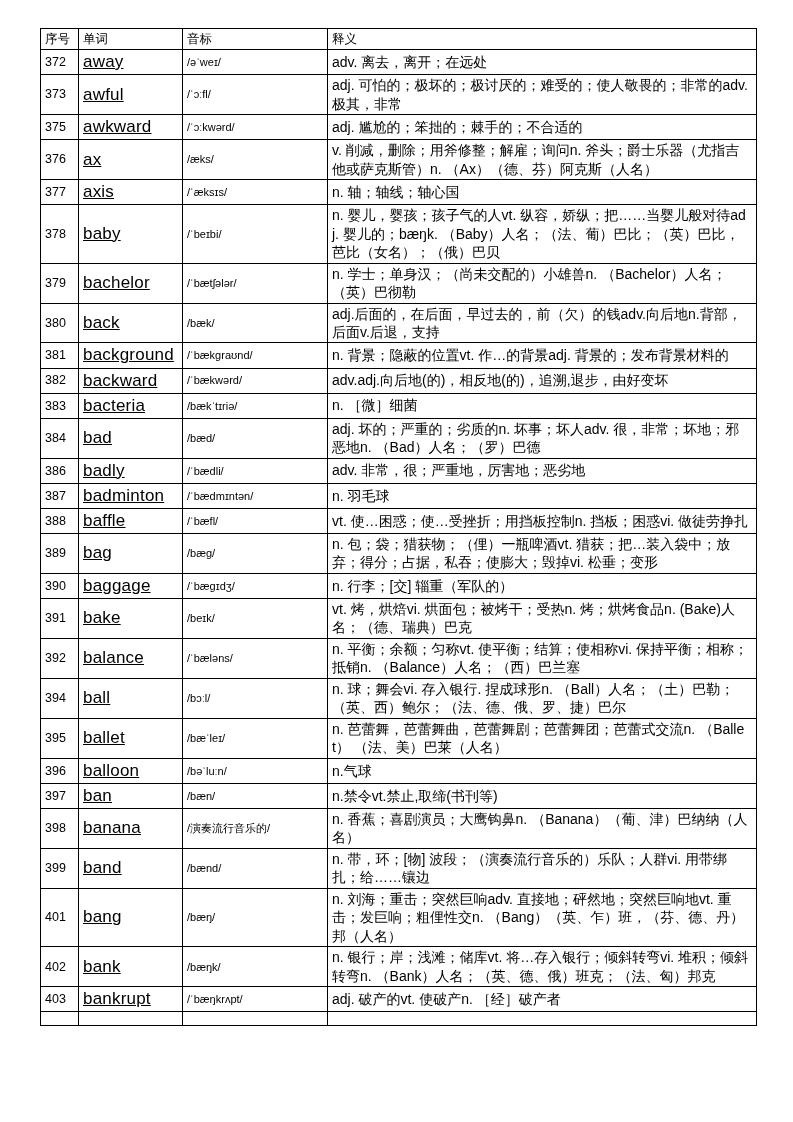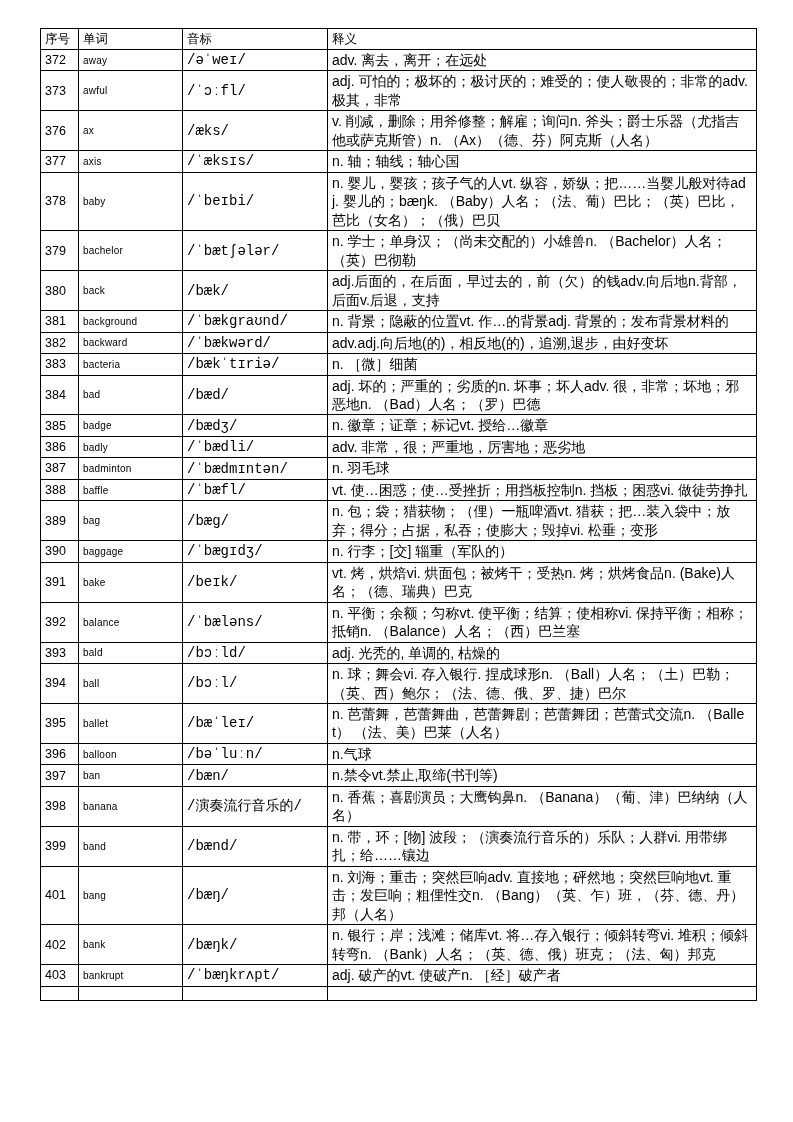--- a/index.html
+++ b/index.html
@@ -42,29 +42,30 @@
     line-height: 1.3;
     height: 18px;
   }
   td.no {
     font-size: 12.5px;
     line-height: 1.3;
   }
   td.word {
     font-family: "Liberation Sans", sans-serif;
     font-weight: bold;
-    font-size: 10px;
+    font-size: 17px;
     line-height: 1.3;
     letter-spacing: 0.2px;
     overflow: hidden;
     white-space: nowrap;
+    text-decoration: underline;
   }
   td.ipa {
-    font-family: Liberation Mono, monospace;
-    font-size: 14px;
+    font-family: Liberation Sans, sans-serif;
+    font-size: 11px;
     line-height: 1.3;
     margin-left: 20px;
   }
   td.def {
     font-size: 14px;
     line-height: 1.32;
     word-break: break-all;
   }
   tr.empty-row td {
     height: 11px;
@@ -99,20 +100,26 @@
         </tr>
 
         <tr>
           <td class="no">373</td>
           <td class="word">awful</td>
           <td class="ipa">/ˈɔːfl/</td>
           <td class="def">adj. 可怕的；极坏的；极讨厌的；难受的；使人敬畏的；非常的adv. 极其，非常</td>
         </tr>
 
 
+        <tr>
+          <td class="no">375</td>
+          <td class="word">awkward</td>
+          <td class="ipa">/ˈɔːkwərd/</td>
+          <td class="def">adj. 尴尬的；笨拙的；棘手的；不合适的</td>
+        </tr>
 
         <tr>
           <td class="no">376</td>
           <td class="word">ax</td>
           <td class="ipa">/æks/</td>
           <td class="def">v. 削减，删除；用斧修整；解雇；询问n. 斧头；爵士乐器（尤指吉他或萨克斯管）n. （Ax）（德、芬）阿克斯（人名）</td>
         </tr>
 
         <tr>
           <td class="no">377</td>
@@ -163,26 +170,20 @@
           <td class="def">n. ［微］细菌</td>
         </tr>
 
         <tr>
           <td class="no">384</td>
           <td class="word">bad</td>
           <td class="ipa">/bæd/</td>
           <td class="def">adj. 坏的；严重的；劣质的n. 坏事；坏人adv. 很，非常；坏地；邪恶地n. （Bad）人名；（罗）巴德</td>
         </tr>
 
-        <tr>
-          <td class="no">385</td>
-          <td class="word">badge</td>
-          <td class="ipa">/bædʒ/</td>
-          <td class="def">n. 徽章；证章；标记vt. 授给…徽章</td>
-        </tr>
 
         <tr>
           <td class="no">386</td>
           <td class="word">badly</td>
           <td class="ipa">/ˈbædli/</td>
           <td class="def">adv. 非常，很；严重地，厉害地；恶劣地</td>
         </tr>
 
         <tr>
           <td class="no">387</td>
@@ -219,26 +220,20 @@
           <td class="def">vt. 烤，烘焙vi. 烘面包；被烤干；受热n. 烤；烘烤食品n. (Bake)人名；（德、瑞典）巴克</td>
         </tr>
 
         <tr>
           <td class="no">392</td>
           <td class="word">balance</td>
           <td class="ipa">/ˈbæləns/</td>
           <td class="def">n. 平衡；余额；匀称vt. 使平衡；结算；使相称vi. 保持平衡；相称；抵销n. （Balance）人名；（西）巴兰塞</td>
         </tr>
 
-        <tr>
-          <td class="no">393</td>
-          <td class="word">bald</td>
-          <td class="ipa">/bɔːld/</td>
-          <td class="def">adj. 光秃的, 单调的, 枯燥的</td>
-        </tr>
 
         <tr>
           <td class="no">394</td>
           <td class="word">ball</td>
           <td class="ipa">/bɔːl/</td>
           <td class="def">n. 球；舞会vi. 存入银行. 捏成球形n. （Ball）人名；（土）巴勒；（英、西）鲍尔；（法、德、俄、罗、捷）巴尔</td>
         </tr>
 
         <tr>
           <td class="no">395</td>

